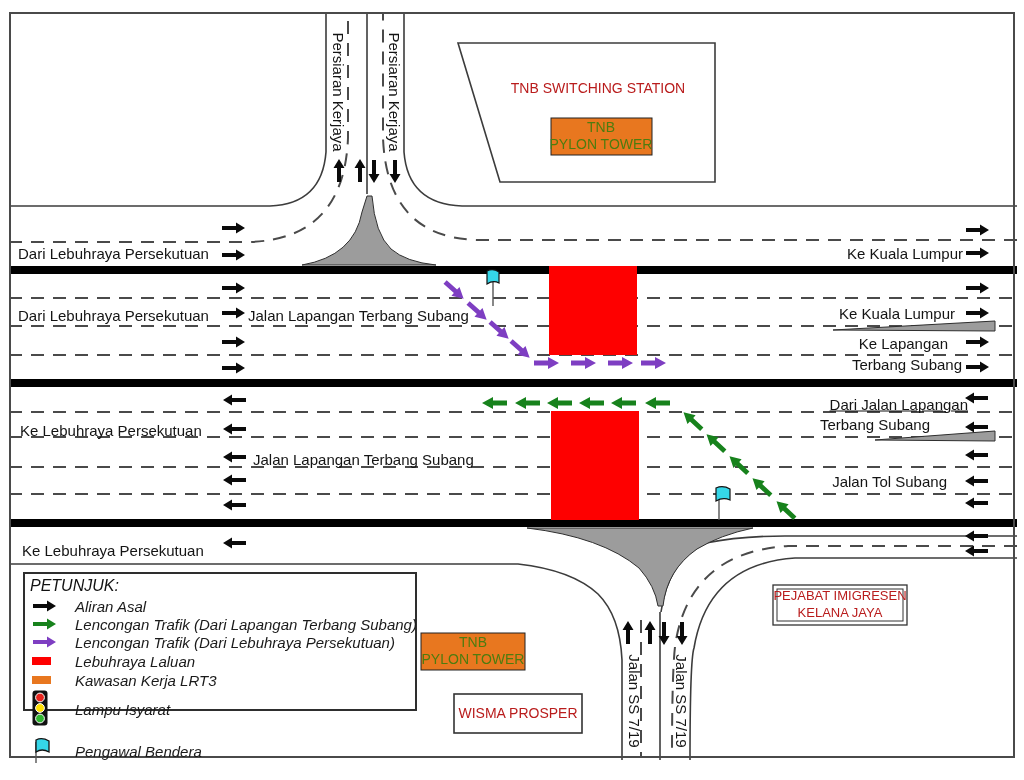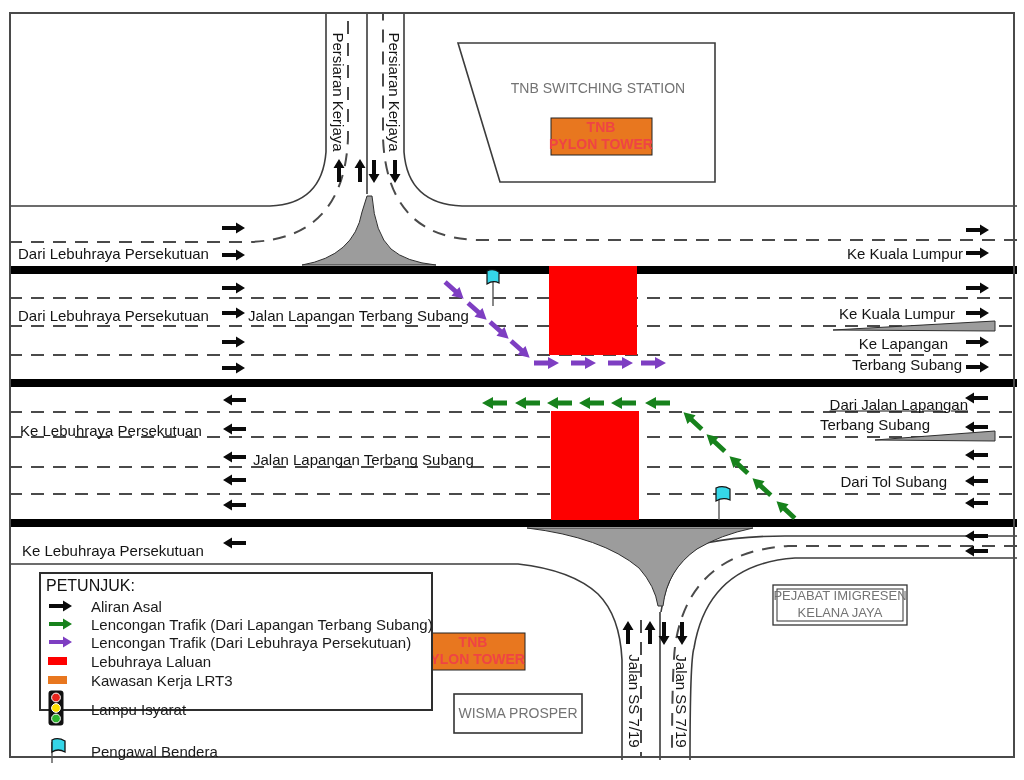--- a/index.html
+++ b/index.html
@@ -3,25 +3,25 @@
 <meta charset="utf-8">
 <style>
   html,body{margin:0;padding:0;background:#fff;}
   .stage{position:relative;width:1024px;height:780px;background:#fff;overflow:hidden;
          font-family:"Liberation Sans",sans-serif;color:#1a1a1a;}
   .frame{position:absolute;left:9px;top:12px;width:1006px;height:746px;border:2px solid #4a4a4a;box-sizing:border-box;}
   svg.map{position:absolute;left:0;top:0;}
   .lbl{position:absolute;font-size:15px;white-space:nowrap;transform:translate(0,-50%);line-height:17px;color:#141414;}
   .lbl.r{}
   .lbl.rot{transform:translate(-50%,-50%) rotate(90deg);}
-  .bld{position:absolute;transform:translate(-50%,-50%);text-align:center;font-size:14px;white-space:nowrap;color:#737373;}
+  .bld{position:absolute;transform:translate(-50%,-50%);text-align:center;font-size:14px;white-space:nowrap;color:#b91c1c;}
   .bld .ln{display:block;line-height:17px;}
-  .pylon-text{color:#ef4444;font-weight:700;font-size:14px;}
+  .pylon-text{color:#4d7c0f;font-weight:400;font-size:14px;}
   .pejabat-text{font-size:13px;}
-  .legend{position:absolute;left:39px;top:572px;width:394px;height:139px;border:2px solid #2e2e2e;background:#fff;box-sizing:border-box;}
+  .legend{position:absolute;left:23px;top:572px;width:394px;height:139px;border:2px solid #2e2e2e;background:#fff;box-sizing:border-box;font-style:italic;}
   .legend .title{position:absolute;left:5px;top:3px;font-size:16px;color:#111;}
   .lrow{position:absolute;left:6px;display:flex;align-items:center;height:18px;font-size:15px;gap:12px;}
   .lrow .ic{width:32px;flex:0 0 32px;display:flex;align-items:center;justify-content:flex-start;overflow:visible;}
   .lrow .tx{white-space:nowrap;}
 </style>
 </head>
 <body>
 
 <div class="stage">
 
@@ -168,21 +168,21 @@
   <div class="lbl" style="left:18px;top:315px;">Dari Lebuhraya Persekutuan</div>
   <div class="lbl" style="left:248px;top:315px;">Jalan Lapangan Terbang Subang</div>
   <div class="lbl r" style="right:69px;top:313px;">Ke Kuala Lumpur</div>
   <div class="lbl r" style="right:76px;top:343px;">Ke Lapangan</div>
   <div class="lbl r" style="right:62px;top:364px;">Terbang Subang</div>
 
   <div class="lbl r" style="right:56px;top:404px;text-decoration:underline;">Dari Jalan Lapangan</div>
   <div class="lbl r" style="right:94px;top:424px;">Terbang Subang</div>
   <div class="lbl" style="left:20px;top:430px;">Ke Lebuhraya Persekutuan</div>
   <div class="lbl" style="left:253px;top:459px;">Jalan Lapangan Terbang Subang</div>
-  <div class="lbl r" style="right:77px;top:481px;">Dari Tol Subang</div>
+  <div class="lbl r" style="right:77px;top:481px;">Jalan Tol Subang</div>
 
   <div class="lbl" style="left:22px;top:550px;">Ke Lebuhraya Persekutuan</div>
 
   <div class="lbl rot" style="left:634px;top:701px;">Jalan SS 7/19</div>
   <div class="lbl rot" style="left:681px;top:701px;">Jalan SS 7/19</div>
 
   <div class="bld" style="left:598px;top:88px;">TNB SWITCHING STATION</div>
   <div class="bld pylon-text" style="left:601px;top:136px;">
     <span class="ln">TNB</span>
     <span class="ln">PYLON TOWER</span>

